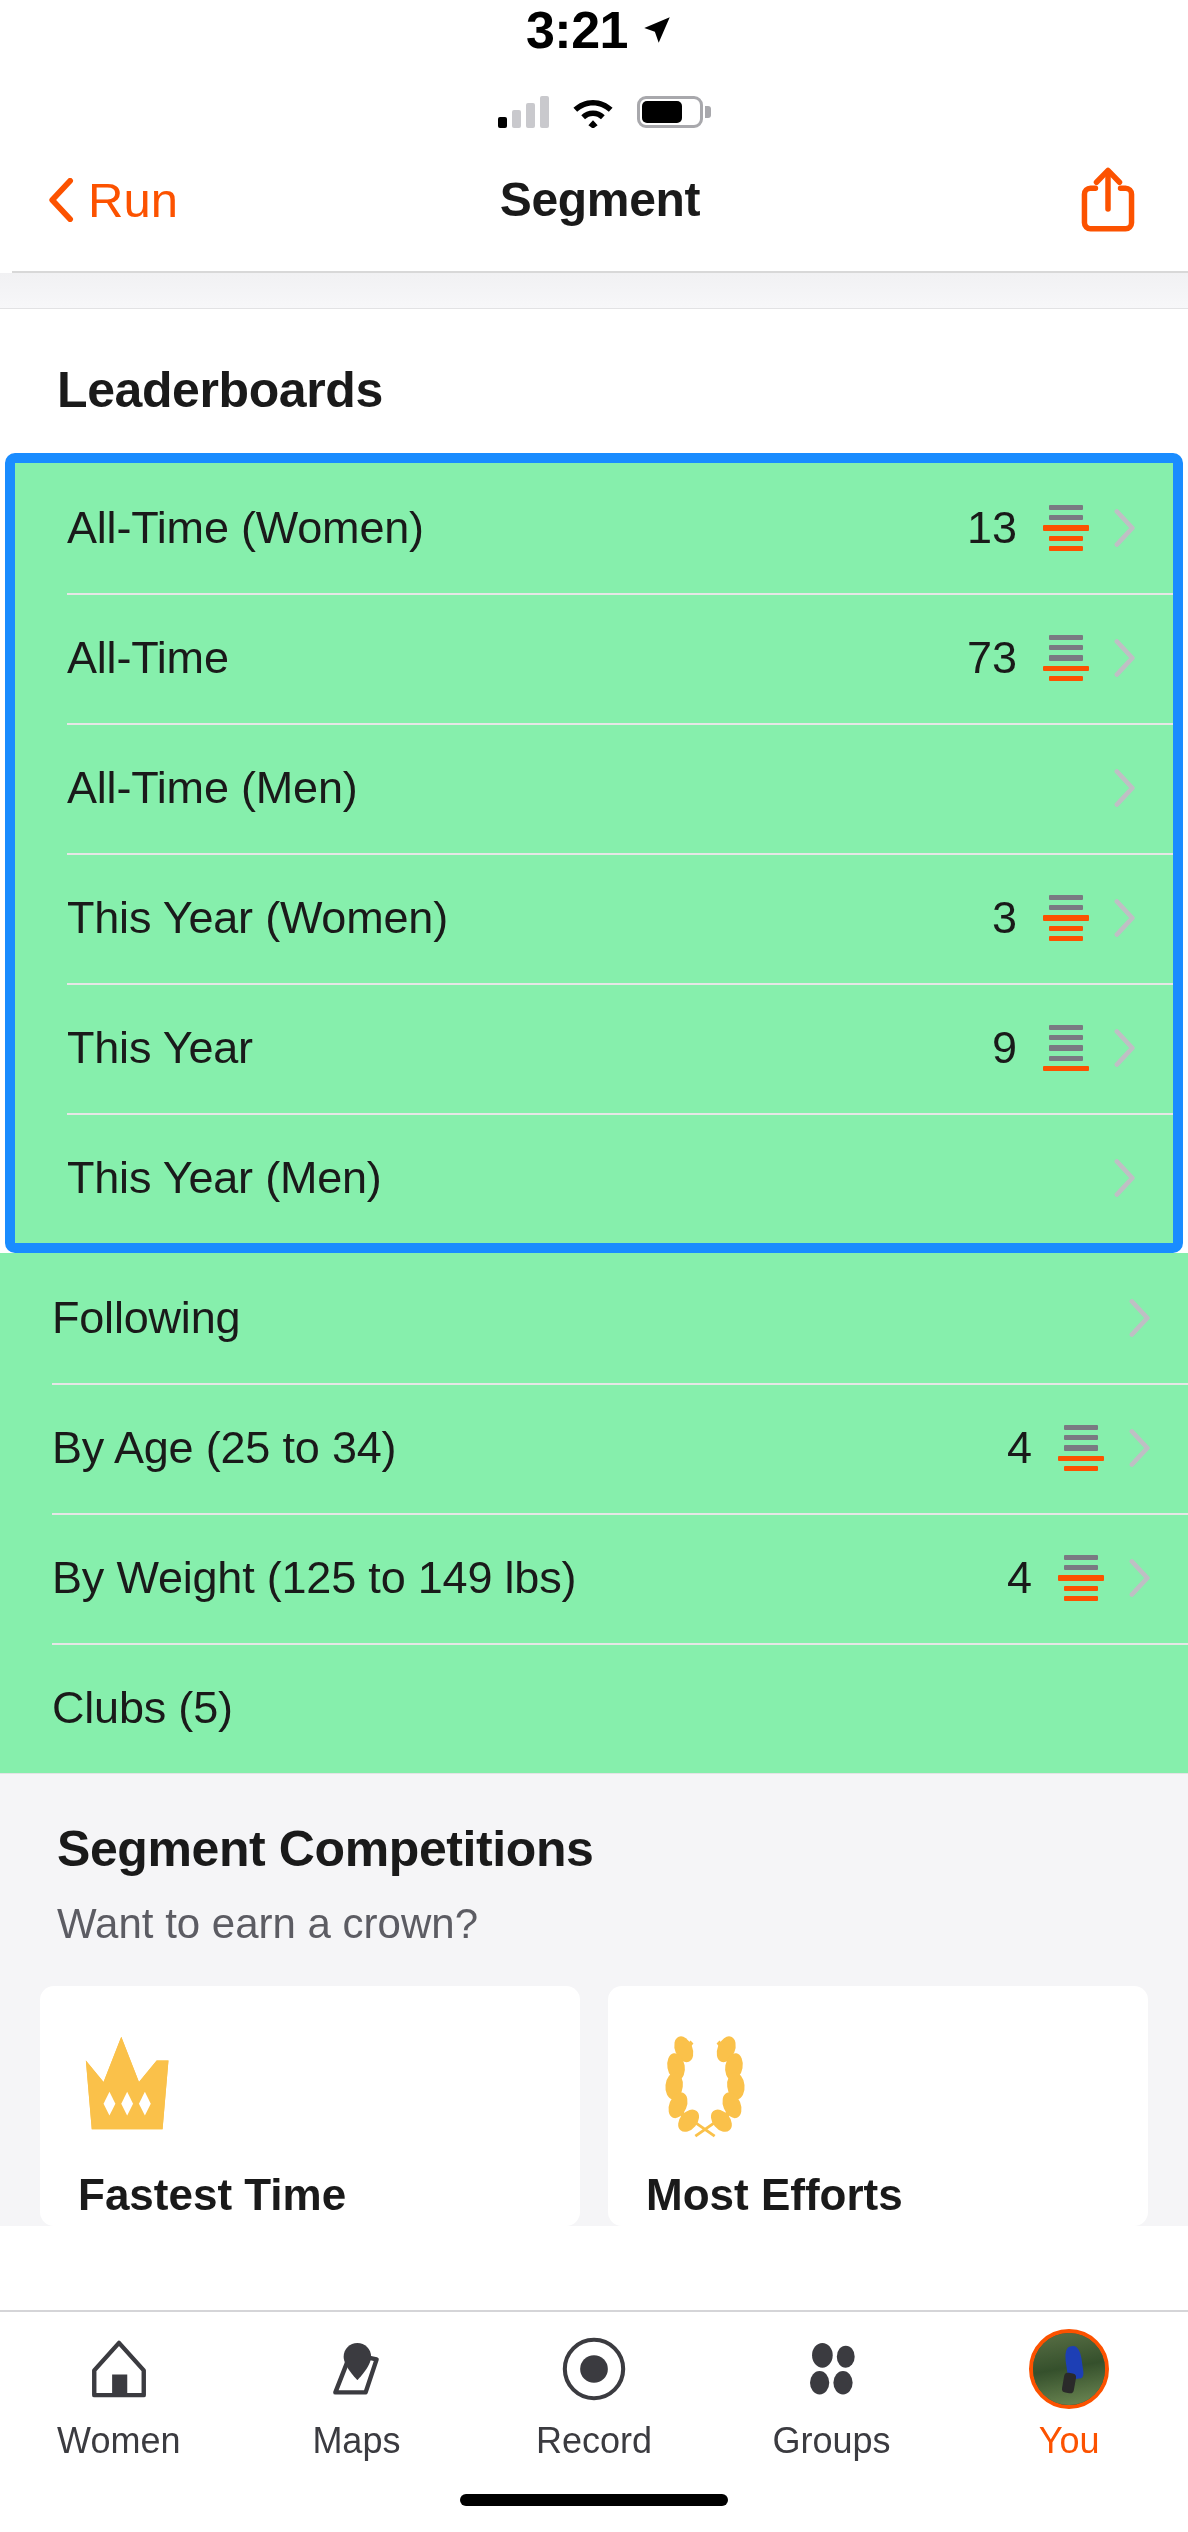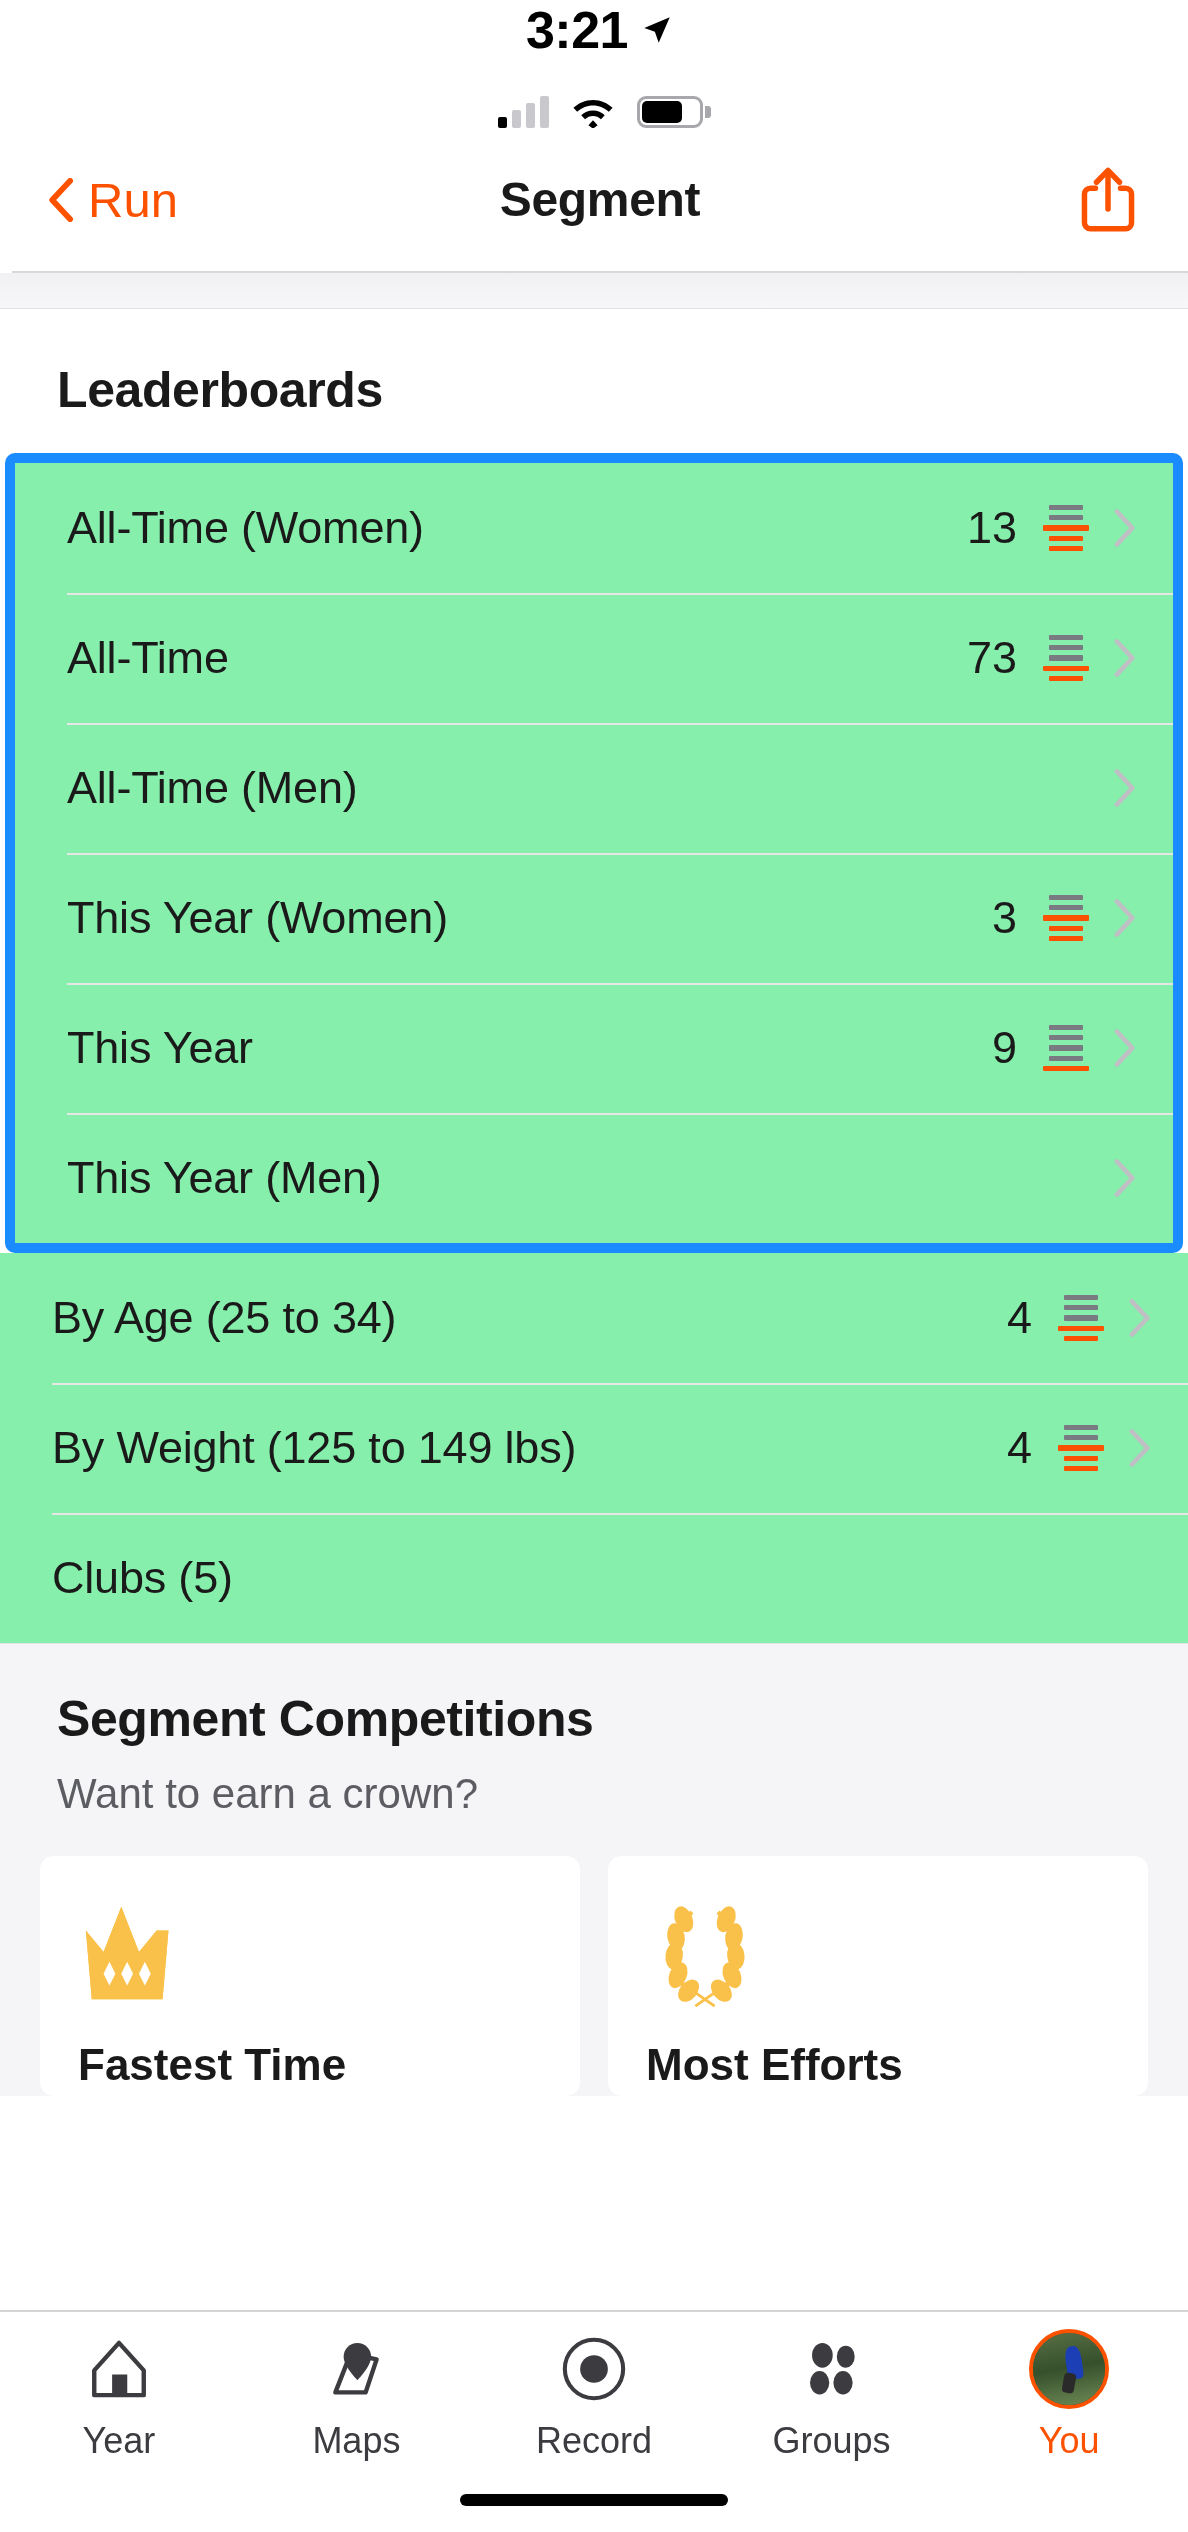--- a/index.html
+++ b/index.html
@@ -315,20 +315,27 @@
           <span class="row-label">This Year (Men)</span>
           <span class="rank-spacer"></span>
           <svg class="chev" viewBox="0 0 14 24">
             <path d="M2.5 1.5 L12.3 12 L2.5 22.5" fill="none" stroke="#bfbfc4" stroke-width="3" stroke-linecap="round" stroke-linejoin="round"></path>
           </svg>
         </div>
       </div>
 
     <div class="plain-group" id="plain-group">
         <div class="row">
+          <span class="row-label">Following</span>
+          <span class="rank-spacer"></span>
+          <svg class="chev" viewBox="0 0 14 24">
+            <path d="M2.5 1.5 L12.3 12 L2.5 22.5" fill="none" stroke="#bfbfc4" stroke-width="3" stroke-linecap="round" stroke-linejoin="round"></path>
+          </svg>
+        </div>
+        <div class="row">
           <span class="row-label">By Age (25 to 34)</span>
           <span class="row-count">4</span>
           <span class="rank-icon">
             <b class="g s"></b>
             <b class="g s"></b>
             <b class="g s"></b>
             <b class="o l"></b>
             <b class="o s"></b>
           </span>
           <svg class="chev" viewBox="0 0 14 24">
@@ -408,21 +415,21 @@
 
   <div class="tabbar">
 
     <div class="tab">
       <div class="tab-ico">
         <svg viewBox="0 0 48 48" width="66" height="66">
           <path d="M24 5 L42 25 V43 H6 V25 Z" fill="none" stroke="#3b3b40" stroke-width="3.2" stroke-linejoin="round"></path>
           <rect x="19" y="28" width="11" height="15" fill="#3b3b40"></rect>
         </svg>
       </div>
-      <div class="tab-label">Year</div>
+      <div class="tab-label">Women</div>
     </div>
 
     <div class="tab">
       <div class="tab-ico">
         <svg viewBox="0 0 48 48" width="66" height="66">
           <path d="M9 41 L20 13 L39 17 L31 41 Z" fill="none" stroke="#3b3b40" stroke-width="3.2" stroke-linejoin="round"></path>
           <path d="M25 5 C19.5 5 15 9.4 15 15 C15 22 25 32 25 32 C25 32 35 22 35 15 C35 9.4 30.5 5 25 5 Z" fill="#3b3b40"></path>
         </svg>
       </div>
       <div class="tab-label">Maps</div>

